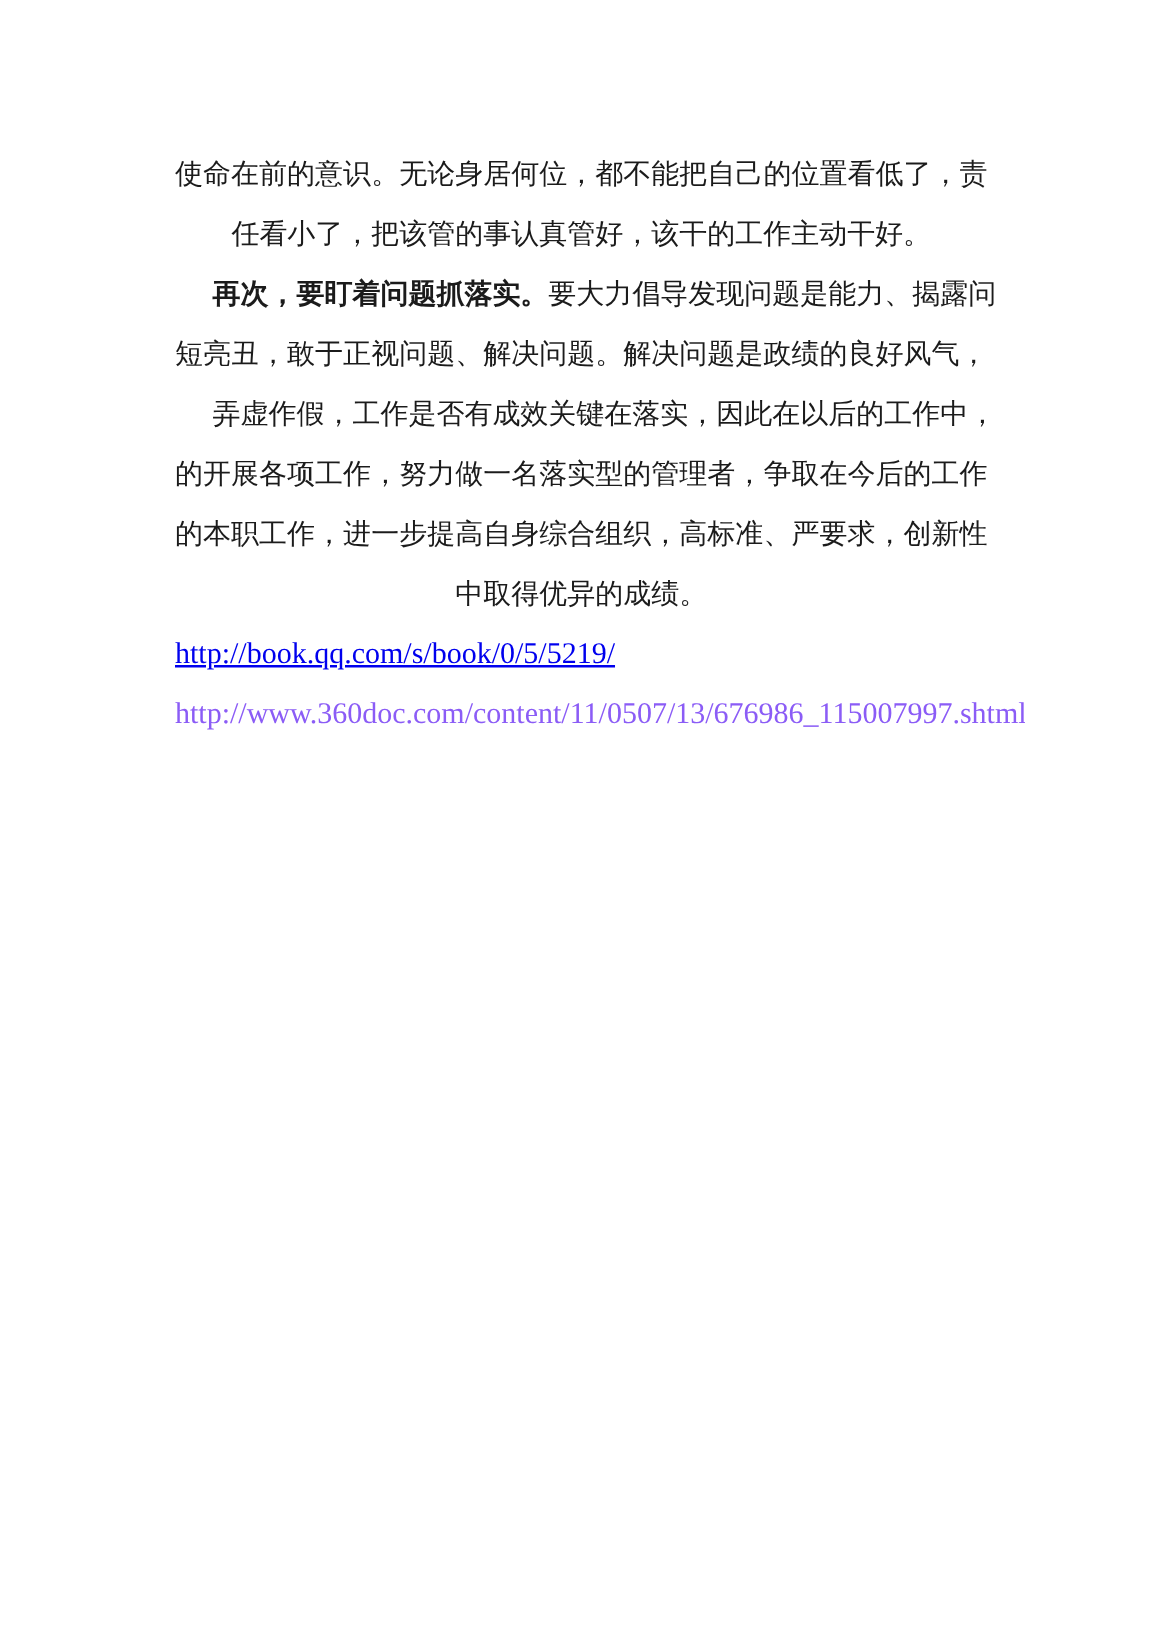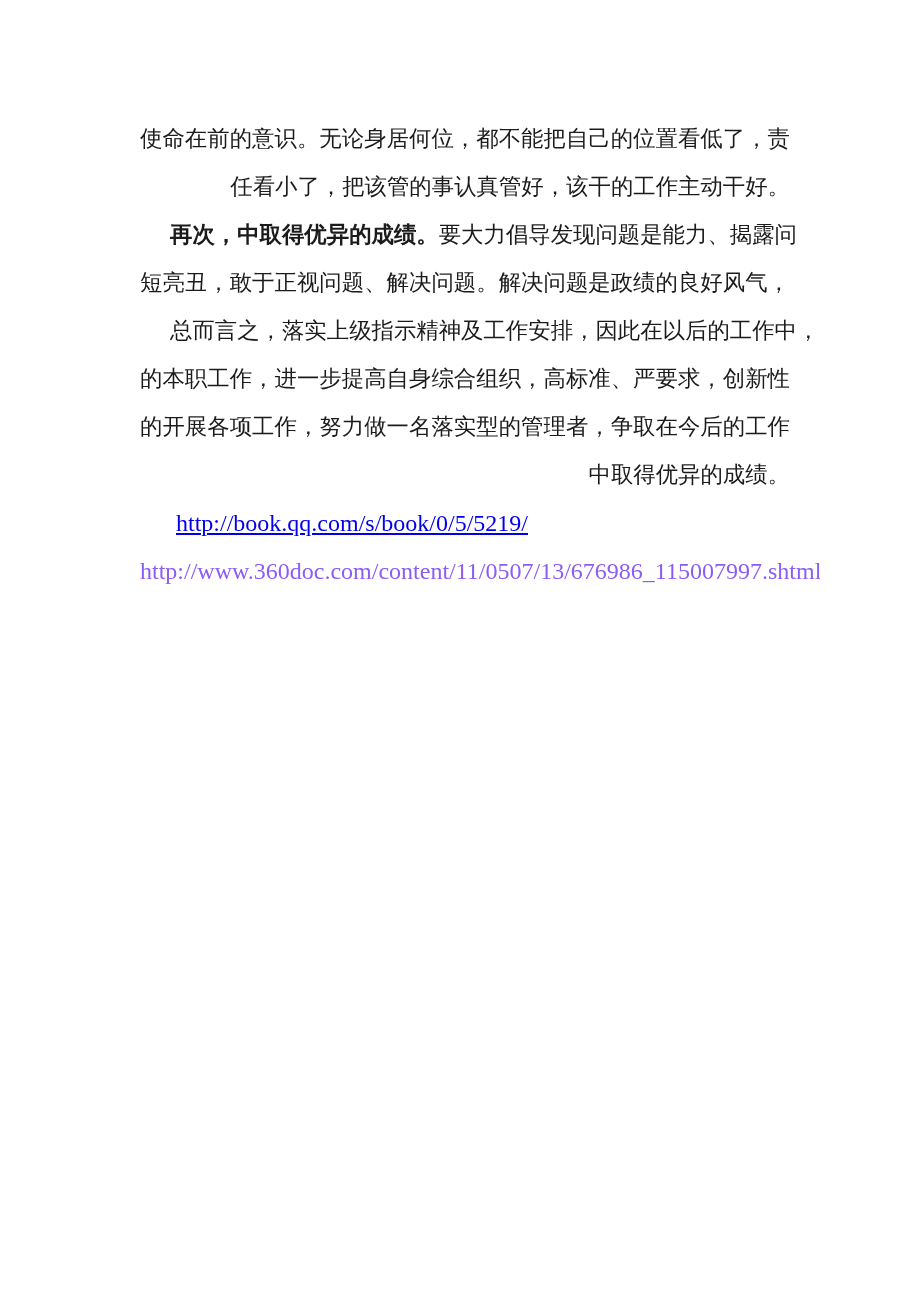--- a/index.html
+++ b/index.html
@@ -28,21 +28,21 @@
     line-height: 48px;
     font-size: 22.4px;
     white-space: nowrap;
     letter-spacing: 0;
   }
   .line.fill {
     text-align: justify;
     text-align-last: justify;
     text-justify: inter-character;
   }
-  .line.end { text-align: right; }
+  .line.end { text-align: center; }
   .line.indent { text-indent: 30px; }
   .run { font-weight: normal; }
   .run.bold { font-weight: bold; }
   .line.latin {
     font-size: 24px;
     text-align: left;
     text-align-last: left;
   }
   .hyperlink {
     color: #0000ee;
@@ -58,30 +58,30 @@
 <body>
 
 <div class="page" style="background: rgb(255, 255, 255);">
   <div class="doc-text" style="color: rgb(27, 27, 27);">
     <div id="paras">
         <div class="para">
           <div class="line fill"><span class="run">使命在前的意识。无论身居何位，都不能把自己的位置看低了，责</span></div>
           <div class="line end"><span class="run">任看小了，把该管的事认真管好，该干的工作主动干好。</span></div>
         </div>
         <div class="para">
-          <div class="line fill indent"><span class="run bold">再次，中取得优异的成绩。</span><span class="run">要大力倡导发现问题是能力、揭露问</span></div>
+          <div class="line fill indent"><span class="run bold">再次，要盯着问题抓落实。</span><span class="run">要大力倡导发现问题是能力、揭露问</span></div>
           <div class="line fill"><span class="run">短亮丑，敢于正视问题、解决问题。解决问题是政绩的良好风气，</span></div>
         </div>
         <div class="para">
-          <div class="line fill indent"><span class="run">总而言之，落实上级指示精神及工作安排，因此在以后的工作中，</span></div>
+          <div class="line fill indent"><span class="run">弄虚作假，工作是否有成效关键在落实，因此在以后的工作中，</span></div>
+          <div class="line fill"><span class="run">的开展各项工作，努力做一名落实型的管理者，争取在今后的工作</span></div>
           <div class="line fill"><span class="run">的本职工作，进一步提高自身综合组织，高标准、严要求，创新性</span></div>
-          <div class="line fill"><span class="run">的开展各项工作，努力做一名落实型的管理者，争取在今后的工作</span></div>
           <div class="line end"><span class="run">中取得优异的成绩。</span></div>
         </div>
       </div>
     <div class="line latin">
-      <a href="#" class="hyperlink" style="color: rgb(0, 0, 238); margin-left: 36px;">http://book.qq.com/s/book/0/5/5219/</a>
+      <a href="#" class="hyperlink" style="color: rgb(0, 0, 238);">http://book.qq.com/s/book/0/5/5219/</a>
     </div>
     <div class="line latin">
       <span class="plain-url">http://www.360doc.com/content/11/0507/13/676986_115007997.shtml</span>
     </div>
   </div>
 </div>
 
 </body></html>

